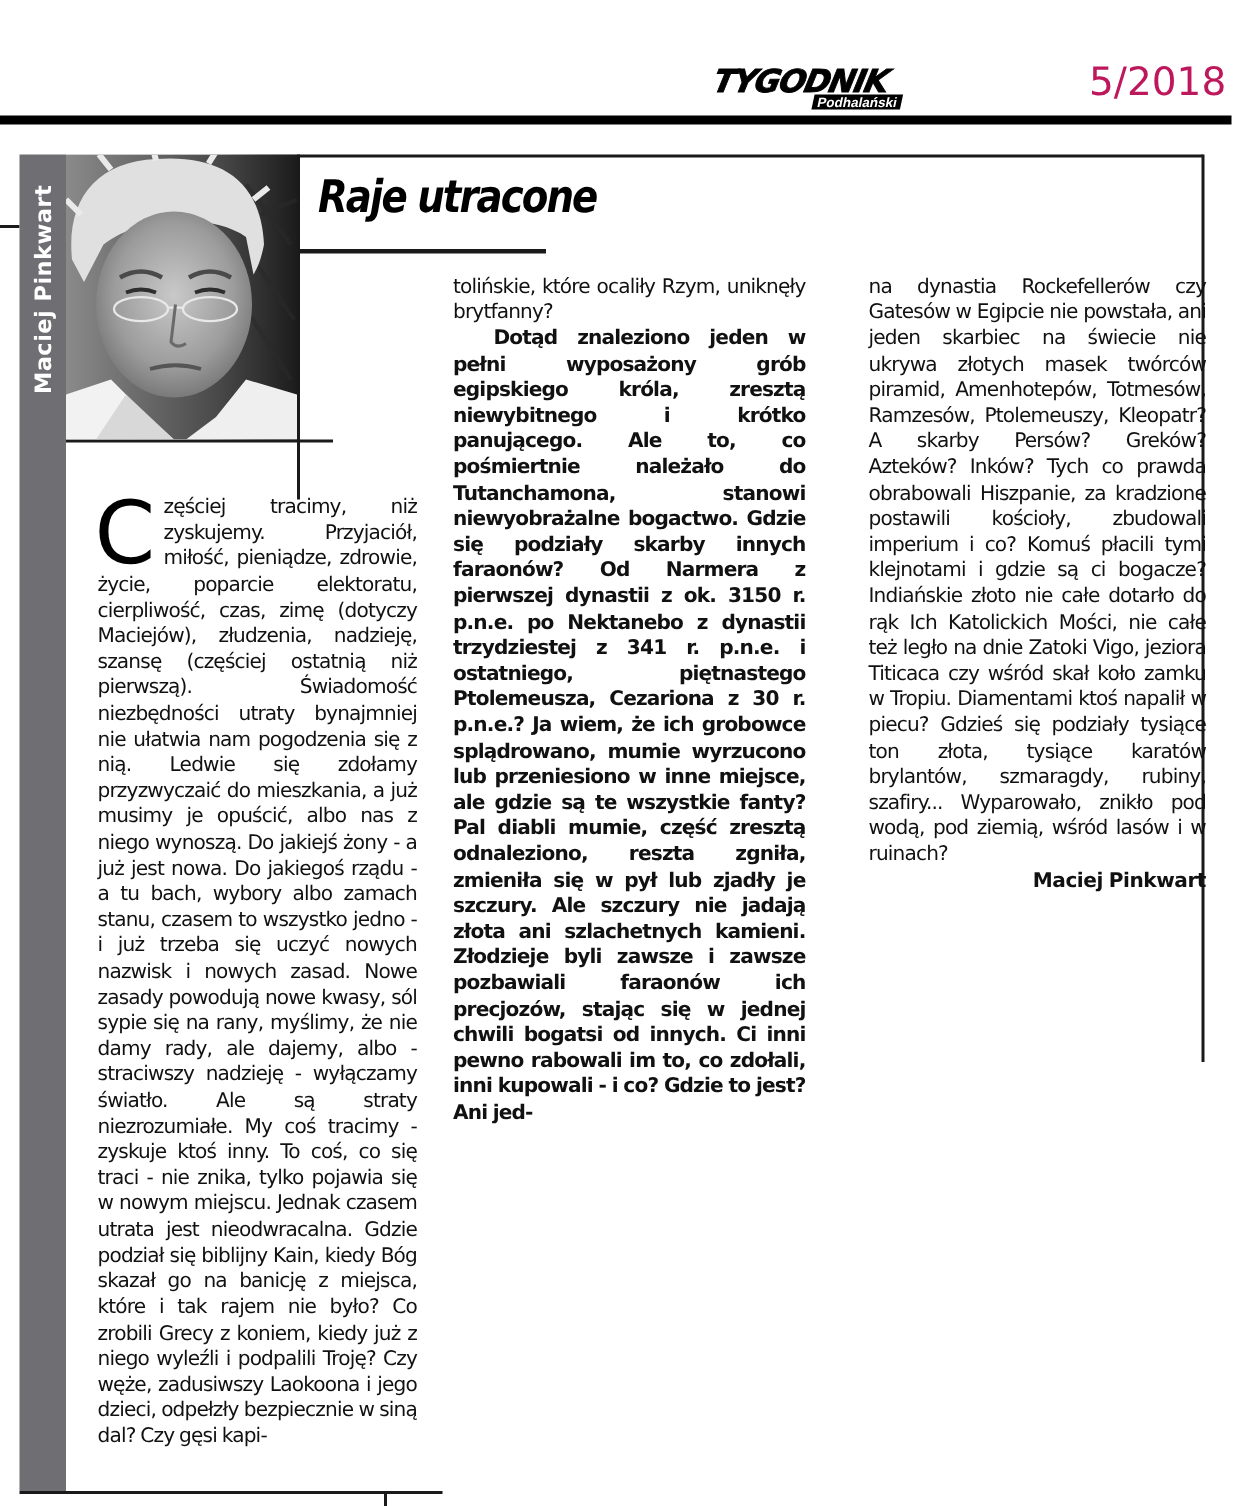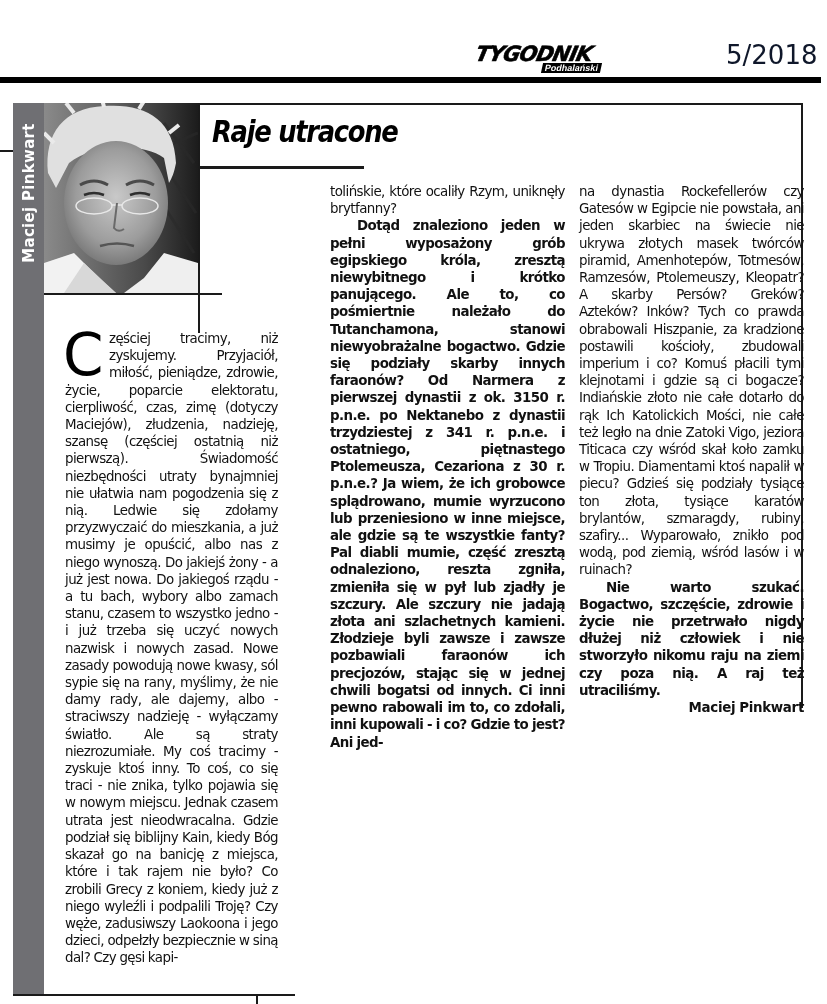--- a/index.html
+++ b/index.html
@@ -8,21 +8,21 @@
 
   
   .masthead { position:absolute; left:472px; top:40px; width:128px; height:34px; }
   .masthead .logo-main { position:absolute; left:4px; top:2px; font-family:"DejaVu Sans", sans-serif;
       font-weight:bold; font-style:italic; font-size:21px; letter-spacing:-1px; color:#000;
       -webkit-text-stroke:0.6px #000; transform:skewX(-12deg); }
   .masthead .logo-sub { position:absolute; left:70px; top:23px; background:#000; color:#fff;
       font-family:"Liberation Sans", sans-serif; font-size:9px; font-weight:bold; padding:0 3px;
       line-height:10px; transform:skewX(-12deg); }
   .issue { position:absolute; left:726px; top:40px; font-family:"DejaVu Sans", sans-serif;
-      font-size:26px; font-weight:normal; color:#0f172a; letter-spacing:0; }
+      font-size:26px; font-weight:normal; color:#be185d; letter-spacing:0; }
   .top-rule { position:absolute; left:0; top:77px; width:821px; height:6px; background:#000; }
 
   
   .line { position:absolute; background:#1a1a1a; }
 
   
   .sidebar { position:absolute; left:13px; top:103px; width:31px; height:891px; background:#6f6f73; }
   .sidebar-name { position:absolute; left:13px; top:103px; width:31px; height:180px; }
   .sidebar-name span { position:absolute; left:50%; top:90px; transform:translate(-50%,-50%) rotate(-90deg);
       white-space:nowrap; color:#fff; font-family:"DejaVu Sans", sans-serif; font-weight:bold;
@@ -37,21 +37,21 @@
   .title { position:absolute; left:212px; top:114px; font-family:"DejaVu Sans", sans-serif;
       font-weight:bold; font-style:italic; font-size:30px; letter-spacing:-1.5px; color:#000;
       transform:scaleX(0.86); transform-origin:left top; }
 
   
   .col { position:absolute; font-family:"DejaVu Sans", sans-serif; font-size:13.4px;
       line-height:17.2px; text-align:justify; color:#111; letter-spacing:-0.55px; word-spacing:-0.5px; }
   .col p { margin:0; }
   .col p.indent { text-indent:27px;font-weight:bold; }
   .col-1 { left:65px; top:330px; width:213px; }
-  .col-2 { left:302px; top:183px; width:235px;margin-left:28px; }
+  .col-2 { left:302px; top:183px; width:235px; }
   .col-3 { left:579px; top:183px; width:225px; }
   .dropcap { float:left; font-size:58px; line-height:46px; height:48px; margin:2px 6px 0 -2px;
       font-family:"DejaVu Sans", sans-serif; font-weight:normal; color:#000; }
   .signature { text-align:right; font-weight:bold; margin-top:1px; letter-spacing:-0.3px; }
 </style>
 </head>
 <body>
 
 <div class="masthead">
   <span class="logo-main">TYGODNIK</span>
@@ -119,15 +119,14 @@
   <p>zęściej tracimy, niż zyskujemy. Przyjaciół, miłość, pieniądze, zdrowie, życie, poparcie elektoratu, cierpliwość, czas, zimę (dotyczy Maciejów), złudzenia, nadzieję, szansę (częściej ostatnią niż pierwszą). Świadomość niezbędności utraty bynajmniej nie ułatwia nam pogodzenia się z nią. Ledwie się zdołamy przyzwyczaić do mieszkania, a już musimy je opuścić, albo nas z niego wynoszą. Do jakiejś żony - a już jest nowa. Do jakiegoś rządu - a tu bach, wybory albo zamach stanu, czasem to wszystko jedno - i już trzeba się uczyć nowych nazwisk i nowych zasad. Nowe zasady powodują nowe kwasy, sól sypie się na rany, myślimy, że nie damy rady, ale dajemy, albo - straciwszy nadzieję - wyłączamy światło. Ale są straty niezrozumiałe. My coś tracimy - zyskuje ktoś inny. To coś, co się traci - nie znika, tylko pojawia się w nowym miejscu. Jednak czasem utrata jest nieodwracalna. Gdzie podział się biblijny Kain, kiedy Bóg skazał go na banicję z miejsca, które i tak rajem nie było? Co zrobili Grecy z koniem, kiedy już z niego wyleźli i podpalili Troję? Czy węże, zadusiwszy Laokoona i jego dzieci, odpełzły bezpiecznie w siną dal? Czy gęsi kapi-</p>
 </div>
 
 <div class="col col-2">
   <p>tolińskie, które ocaliły Rzym, uniknęły brytfanny?</p>
   <p class="indent">Dotąd znaleziono jeden w pełni wyposażony grób egipskiego króla, zresztą niewybitnego i krótko panującego. Ale to, co pośmiertnie należało do Tutanchamona, stanowi niewyobrażalne bogactwo. Gdzie się podziały skarby innych faraonów? Od Narmera z pierwszej dynastii z ok. 3150 r. p.n.e. po Nektanebo z dynastii trzydziestej z 341 r. p.n.e. i ostatniego, piętnastego Ptolemeusza, Cezariona z 30 r. p.n.e.? Ja wiem, że ich grobowce splądrowano, mumie wyrzucono lub przeniesiono w inne miejsce, ale gdzie są te wszystkie fanty? Pal diabli mumie, część zresztą odnaleziono, reszta zgniła, zmieniła się w pył lub zjadły je szczury. Ale szczury nie jadają złota ani szlachetnych kamieni. Złodzieje byli zawsze i zawsze pozbawiali faraonów ich precjozów, stając się w jednej chwili bogatsi od innych. Ci inni pewno rabowali im to, co zdołali, inni kupowali - i co? Gdzie to jest? Ani jed-</p>
 </div>
 
 <div class="col col-3">
   <p>na dynastia Rockefellerów czy Gatesów w Egipcie nie powstała, ani jeden skarbiec na świecie nie ukrywa złotych masek twórców piramid, Amenhotepów, Totmesów, Ramzesów, Ptolemeuszy, Kleopatr? A skarby Persów? Greków? Azteków? Inków? Tych co prawda obrabowali Hiszpanie, za kradzione postawili kościoły, zbudowali imperium i co? Komuś płacili tymi klejnotami i gdzie są ci bogacze? Indiańskie złoto nie całe dotarło do rąk Ich Katolickich Mości, nie całe też legło na dnie Zatoki Vigo, jeziora Titicaca czy wśród skał koło zamku w Tropiu. Diamentami ktoś napalił w piecu? Gdzieś się podziały tysiące ton złota, tysiące karatów brylantów, szmaragdy, rubiny, szafiry... Wyparowało, znikło pod wodą, pod ziemią, wśród lasów i w ruinach?</p>
-  <p class="indent">Nie warto szukać. Bogactwo, szczęście, zdrowie i życie nie przetrwało nigdy dłużej niż człowiek i nie stworzyło nikomu raju na ziemi czy poza nią. A raj też utraciliśmy.</p>
   <p class="signature">Maciej Pinkwart</p>
 </div>
 
 </body></html>

